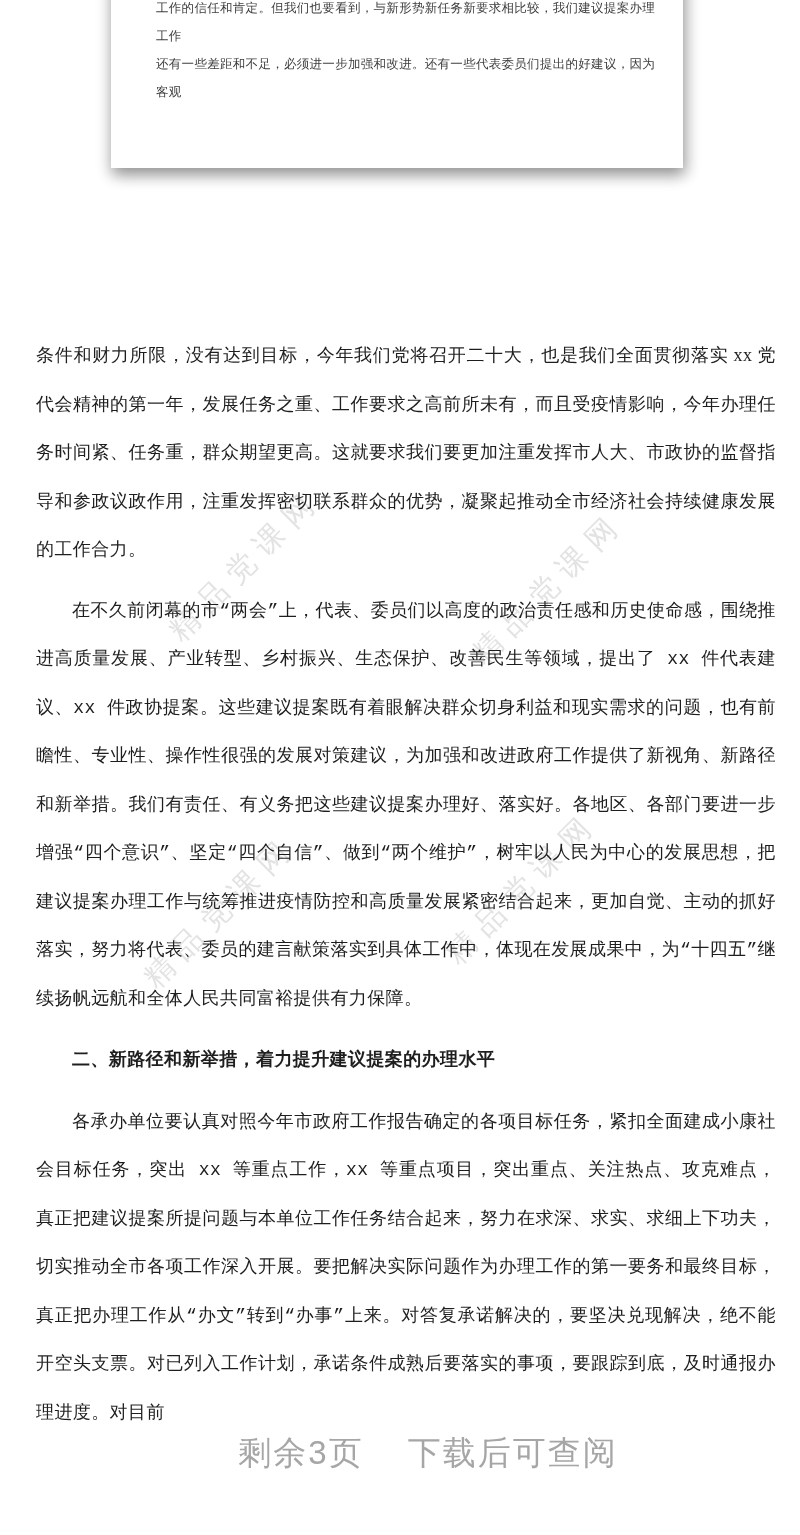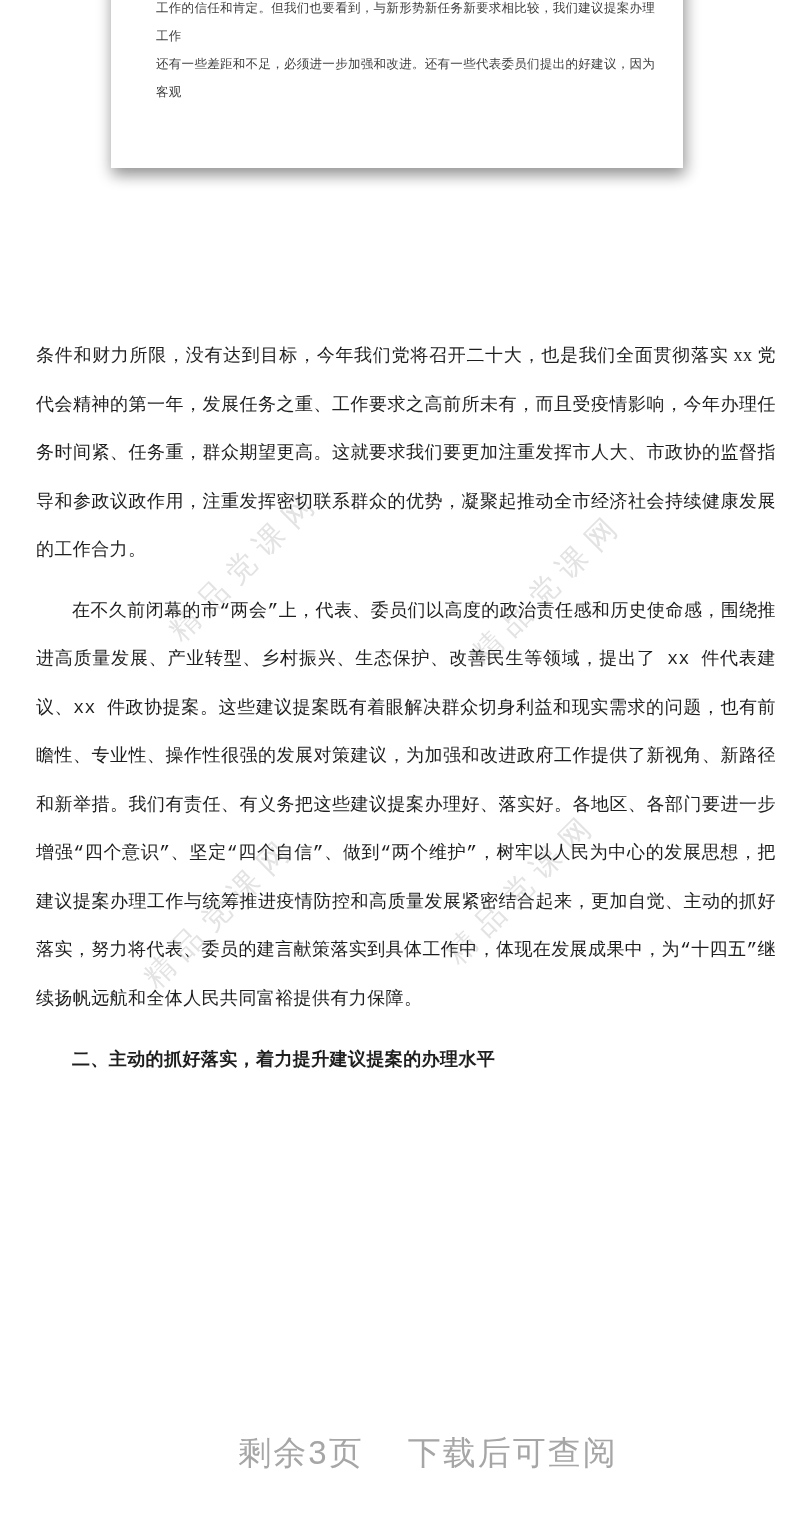--- a/index.html
+++ b/index.html
@@ -90,18 +90,19 @@
 <div class="page1">
   <div class="page1-text">
     <p class="pline">工作的信任和肯定。但我们也要看到，与新形势新任务新要求相比较，我们建议提案办理工作</p>
     <p class="pline">还有一些差距和不足，必须进一步加强和改进。还有一些代表委员们提出的好建议，因为客观</p>
   </div>
 </div>
 
 <div class="doc-body">
   <p class="para">条件和财力所限，没有达到目标，今年我们党将召开二十大，也是我们全面贯彻落实 xx 党代会精神的第一年，发展任务之重、工作要求之高前所未有，而且受疫情影响，今年办理任务时间紧、任务重，群众期望更高。这就要求我们要更加注重发挥市人大、市政协的监督指导和参政议政作用，注重发挥密切联系群众的优势，凝聚起推动全市经济社会持续健康发展的工作合力。</p>
   <p class="para indent">在不久前闭幕的市“两会”上，代表、委员们以高度的政治责任感和历史使命感，围绕推进高质量发展、产业转型、乡村振兴、生态保护、改善民生等领域，提出了 xx 件代表建议、xx 件政协提案。这些建议提案既有着眼解决群众切身利益和现实需求的问题，也有前瞻性、专业性、操作性很强的发展对策建议，为加强和改进政府工作提供了新视角、新路径和新举措。我们有责任、有义务把这些建议提案办理好、落实好。各地区、各部门要进一步增强“四个意识”、坚定“四个自信”、做到“两个维护”，树牢以人民为中心的发展思想，把建议提案办理工作与统筹推进疫情防控和高质量发展紧密结合起来，更加自觉、主动的抓好落实，努力将代表、委员的建言献策落实到具体工作中，体现在发展成果中，为“十四五”继续扬帆远航和全体人民共同富裕提供有力保障。</p>
-  <p class="para indent heading">二、主动的抓好落实，着力提升建议提案的办理水平</p>
+  <p class="para indent heading">二、新路径和新举措，着力提升建议提案的办理水平</p>
+  <p class="para indent">各承办单位要认真对照今年市政府工作报告确定的各项目标任务，紧扣全面建成小康社会目标任务，突出 xx 等重点工作，xx 等重点项目，突出重点、关注热点、攻克难点，真正把建议提案所提问题与本单位工作任务结合起来，努力在求深、求实、求细上下功夫，切实推动全市各项工作深入开展。要把解决实际问题作为办理工作的第一要务和最终目标，真正把办理工作从“办文”转到“办事”上来。对答复承诺解决的，要坚决兑现解决，绝不能开空头支票。对已列入工作计划，承诺条件成熟后要落实的事项，要跟踪到底，及时通报办理进度。对目前</p>
 </div>
 
 <div class="footer-hint">
   <span>剩余3页</span><span class="gap"></span><span>下载后可查阅</span>
 </div>
 
 </body></html>

